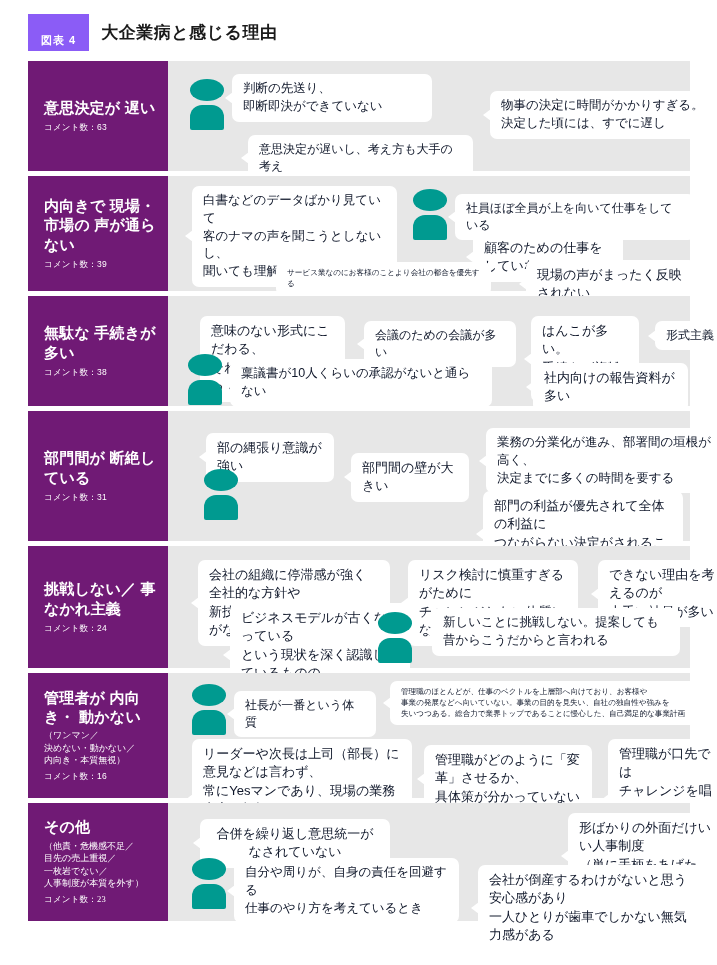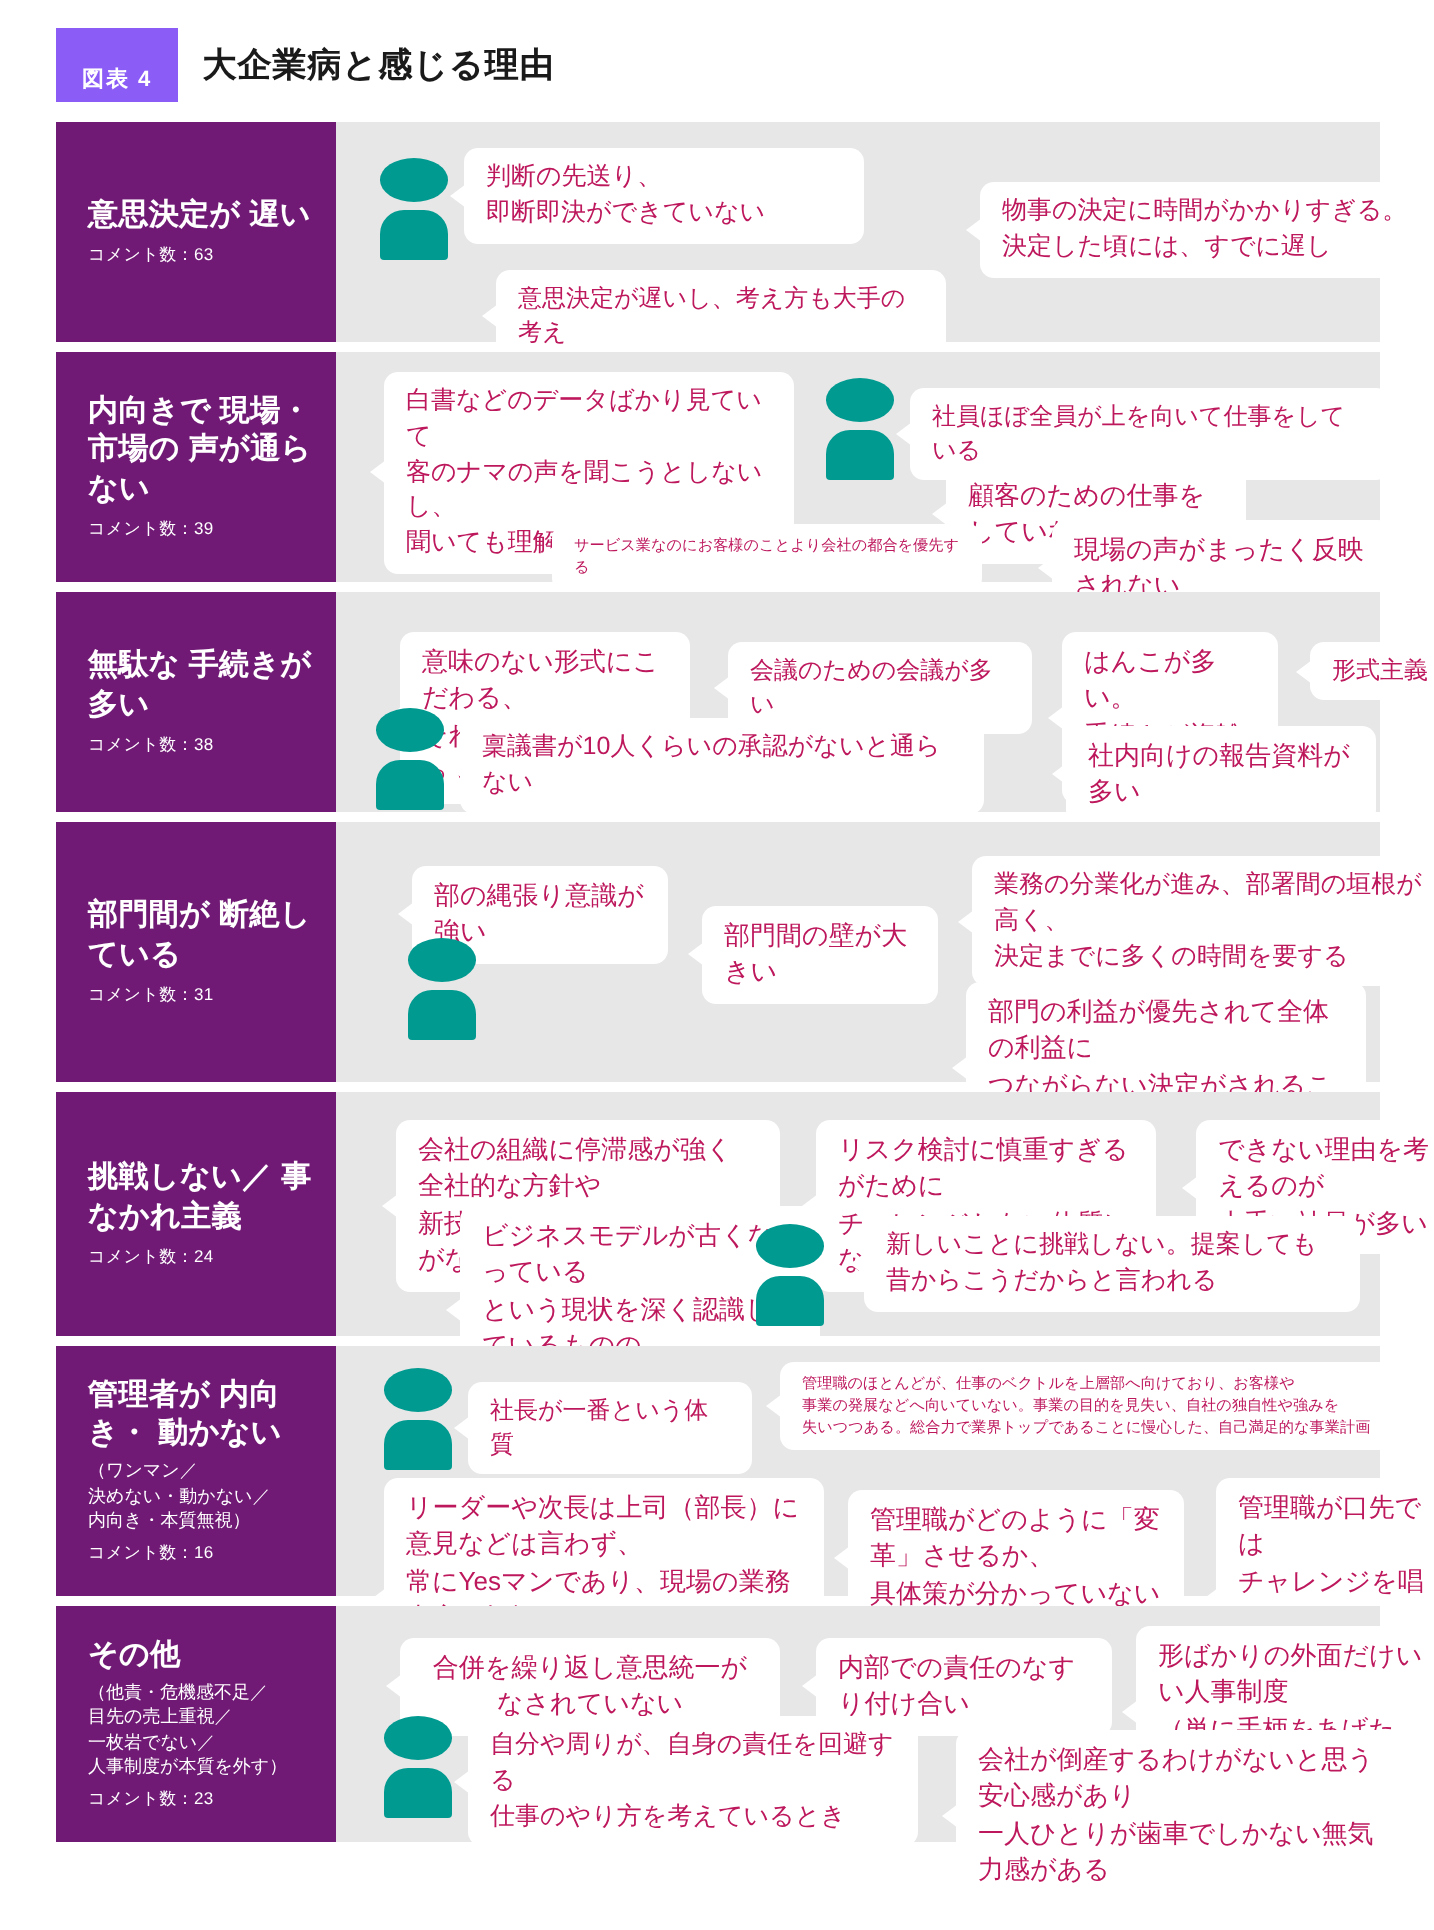--- a/index.html
+++ b/index.html
@@ -62,21 +62,21 @@
   }
 
   
   .bub{
     position:absolute;
     background:#ffffff;
     border-radius:7px;
     padding:6px 11px;
     box-sizing:border-box;
     line-height:1.42;
-    color:#be185d;
+    color:#0f172a;
     white-space:pre-line;
   }
   .bub::before{
     content:"";position:absolute;
     width:0;height:0;
     border-top:6px solid transparent;
     border-bottom:6px solid transparent;
   }
   
   .bub.tl::before{
@@ -244,32 +244,31 @@
 常にYesマンであり、現場の業務内容の把握より
 会社からの通達内容を常に気にしている</div>
         <div class="bub tl sz-sm" style="left:256px;top:72px;width:168px;">管理職がどのように「変革」させるか、
 具体策が分かっていない</div>
         <div class="bub tl sz-sm" style="left:440px;top:66px;width:118px;">管理職が口先では
 チャレンジを唱えながら、
 現場の声を黙殺するとき</div>
       </div>
     </div>
 
-    <div class="row" style="height:118px;margin-bottom:0;">
+    <div class="row" style="height:118px;margin-bottom:0;font-family:Liberation Serif, serif;">
       <div class="cat">
         <div class="cat-title">その他</div>
         <div class="cat-sub" style="white-space:pre-line;">（他責・危機感不足／
 目先の売上重視／
 一枚岩でない／
 人事制度が本質を外す）</div>
         <div class="cat-count">コメント数：23</div>
       </div>
       <div class="bubbles">
         <div class="bub tl sz-sm" style="left:32px;top:16px;width:190px;text-align:center;">合併を繰り返し意思統一がなされていない</div>
-        <div class="bub tl sz-sm" style="left:240px;top:16px;width:148px;">内部での責任のなすり付け合い</div>
         <div class="bub tl sz-sm" style="left:400px;top:10px;width:165px;">形ばかりの外面だけいい人事制度
 （単に手柄をあげた人、ゴマすりが出世）</div>
         <div class="person" style="left:24px;top:55px;width:34px;height:46px;">
           <div class="head"></div>
           <div class="body"></div>
         </div>
         <div class="bub tl sz-lg" style="left:66px;top:55px;width:225px;">自分や周りが、自身の責任を回避する
 仕事のやり方を考えているとき</div>
         <div class="bub tl sz-sm" style="left:310px;top:62px;width:225px;">会社が倒産するわけがないと思う安心感があり
 一人ひとりが歯車でしかない無気力感がある</div>

